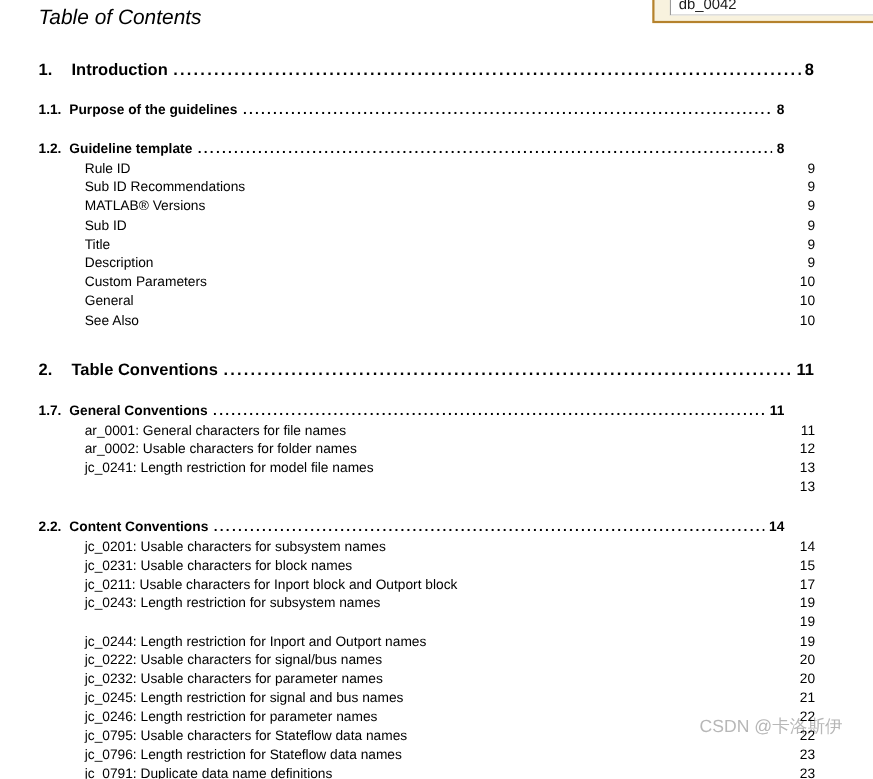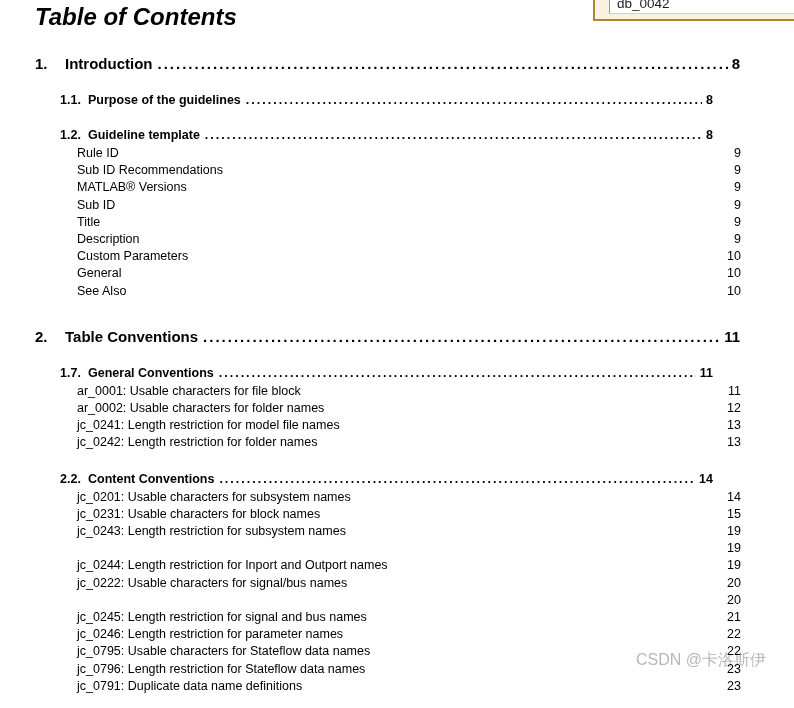--- a/index.html
+++ b/index.html
@@ -23,23 +23,23 @@
   }
 
   
   .doc {
     position: absolute;
     left: 35px; top: 6px;
     width: 759px;
     z-index: 1;
   }
   .doc-title {
-    font-size: 24px;
+    font-size: 19px;
     line-height: 21px;
-    font-weight: bold;
+    font-weight: normal;
     font-style: italic;
   }
 
   .row {
     display: flex;
     align-items: baseline;
     white-space: nowrap;
   }
   .row .num   { flex: 0 0 auto; }
   .row .label { flex: 0 0 auto; text-align: center; }
@@ -65,21 +65,21 @@
   .row.section .num { width: 30px; }
 
   .row.subsection {
     font-size: 12.5px;
     line-height: 15px;
     font-weight: bold;
     margin-top: 20px;
     margin-bottom: 2px;
     padding-right: 81px;
   }
-  .row.subsection .num { width: 28px; margin-left: 25px; }
+  .row.subsection .num { width: 28px; }
 
   .row.item {
     font-size: 12.5px;
     line-height: 17.2px;
     font-weight: normal;
     padding-left: 42px;
     padding-right: 53px;
   }
 
   
@@ -184,75 +184,80 @@
         <span class="dots"></span>
         <span class="page">11</span>
       </div>
       <div class="row subsection">
         <span class="num">1.7.</span>
         <span class="label">General Conventions</span>
         <span class="dots"></span>
         <span class="page">11</span>
       </div>
       <div class="row item">
-        <span class="label">ar_0001: Usable characters for file block</span>
+        <span class="label">ar_0001: General characters for file names</span>
         <span class="spacer"></span>
         <span class="page">11</span>
       </div>
       <div class="row item">
         <span class="label">ar_0002: Usable characters for folder names</span>
         <span class="spacer"></span>
         <span class="page">12</span>
       </div>
       <div class="row item">
         <span class="label">jc_0241: Length restriction for model file names</span>
         <span class="spacer"></span>
         <span class="page">13</span>
       </div>
       <div class="row item">
-        <span class="label">jc_0242: Length restriction for folder names</span>
         <span class="spacer"></span>
         <span class="page">13</span>
       </div>
       <div class="row subsection">
         <span class="num">2.2.</span>
         <span class="label">Content Conventions</span>
         <span class="dots"></span>
         <span class="page">14</span>
       </div>
       <div class="row item">
         <span class="label">jc_0201: Usable characters for subsystem names</span>
         <span class="spacer"></span>
         <span class="page">14</span>
       </div>
       <div class="row item">
         <span class="label">jc_0231: Usable characters for block names</span>
         <span class="spacer"></span>
         <span class="page">15</span>
       </div>
       <div class="row item">
+        <span class="label">jc_0211: Usable characters for Inport block and Outport block</span>
+        <span class="spacer"></span>
+        <span class="page">17</span>
+      </div>
+      <div class="row item">
         <span class="label">jc_0243: Length restriction for subsystem names</span>
         <span class="spacer"></span>
         <span class="page">19</span>
       </div>
       <div class="row item">
         <span class="spacer"></span>
         <span class="page">19</span>
       </div>
       <div class="row item">
         <span class="label">jc_0244: Length restriction for Inport and Outport names</span>
         <span class="spacer"></span>
         <span class="page">19</span>
       </div>
       <div class="row item">
         <span class="label">jc_0222: Usable characters for signal/bus names</span>
         <span class="spacer"></span>
         <span class="page">20</span>
       </div>
       <div class="row item">
+        <span class="label">jc_0232: Usable characters for parameter names</span>
         <span class="spacer"></span>
         <span class="page">20</span>
       </div>
       <div class="row item">
         <span class="label">jc_0245: Length restriction for signal and bus names</span>
         <span class="spacer"></span>
         <span class="page">21</span>
       </div>
       <div class="row item">
         <span class="label">jc_0246: Length restriction for parameter names</span>

